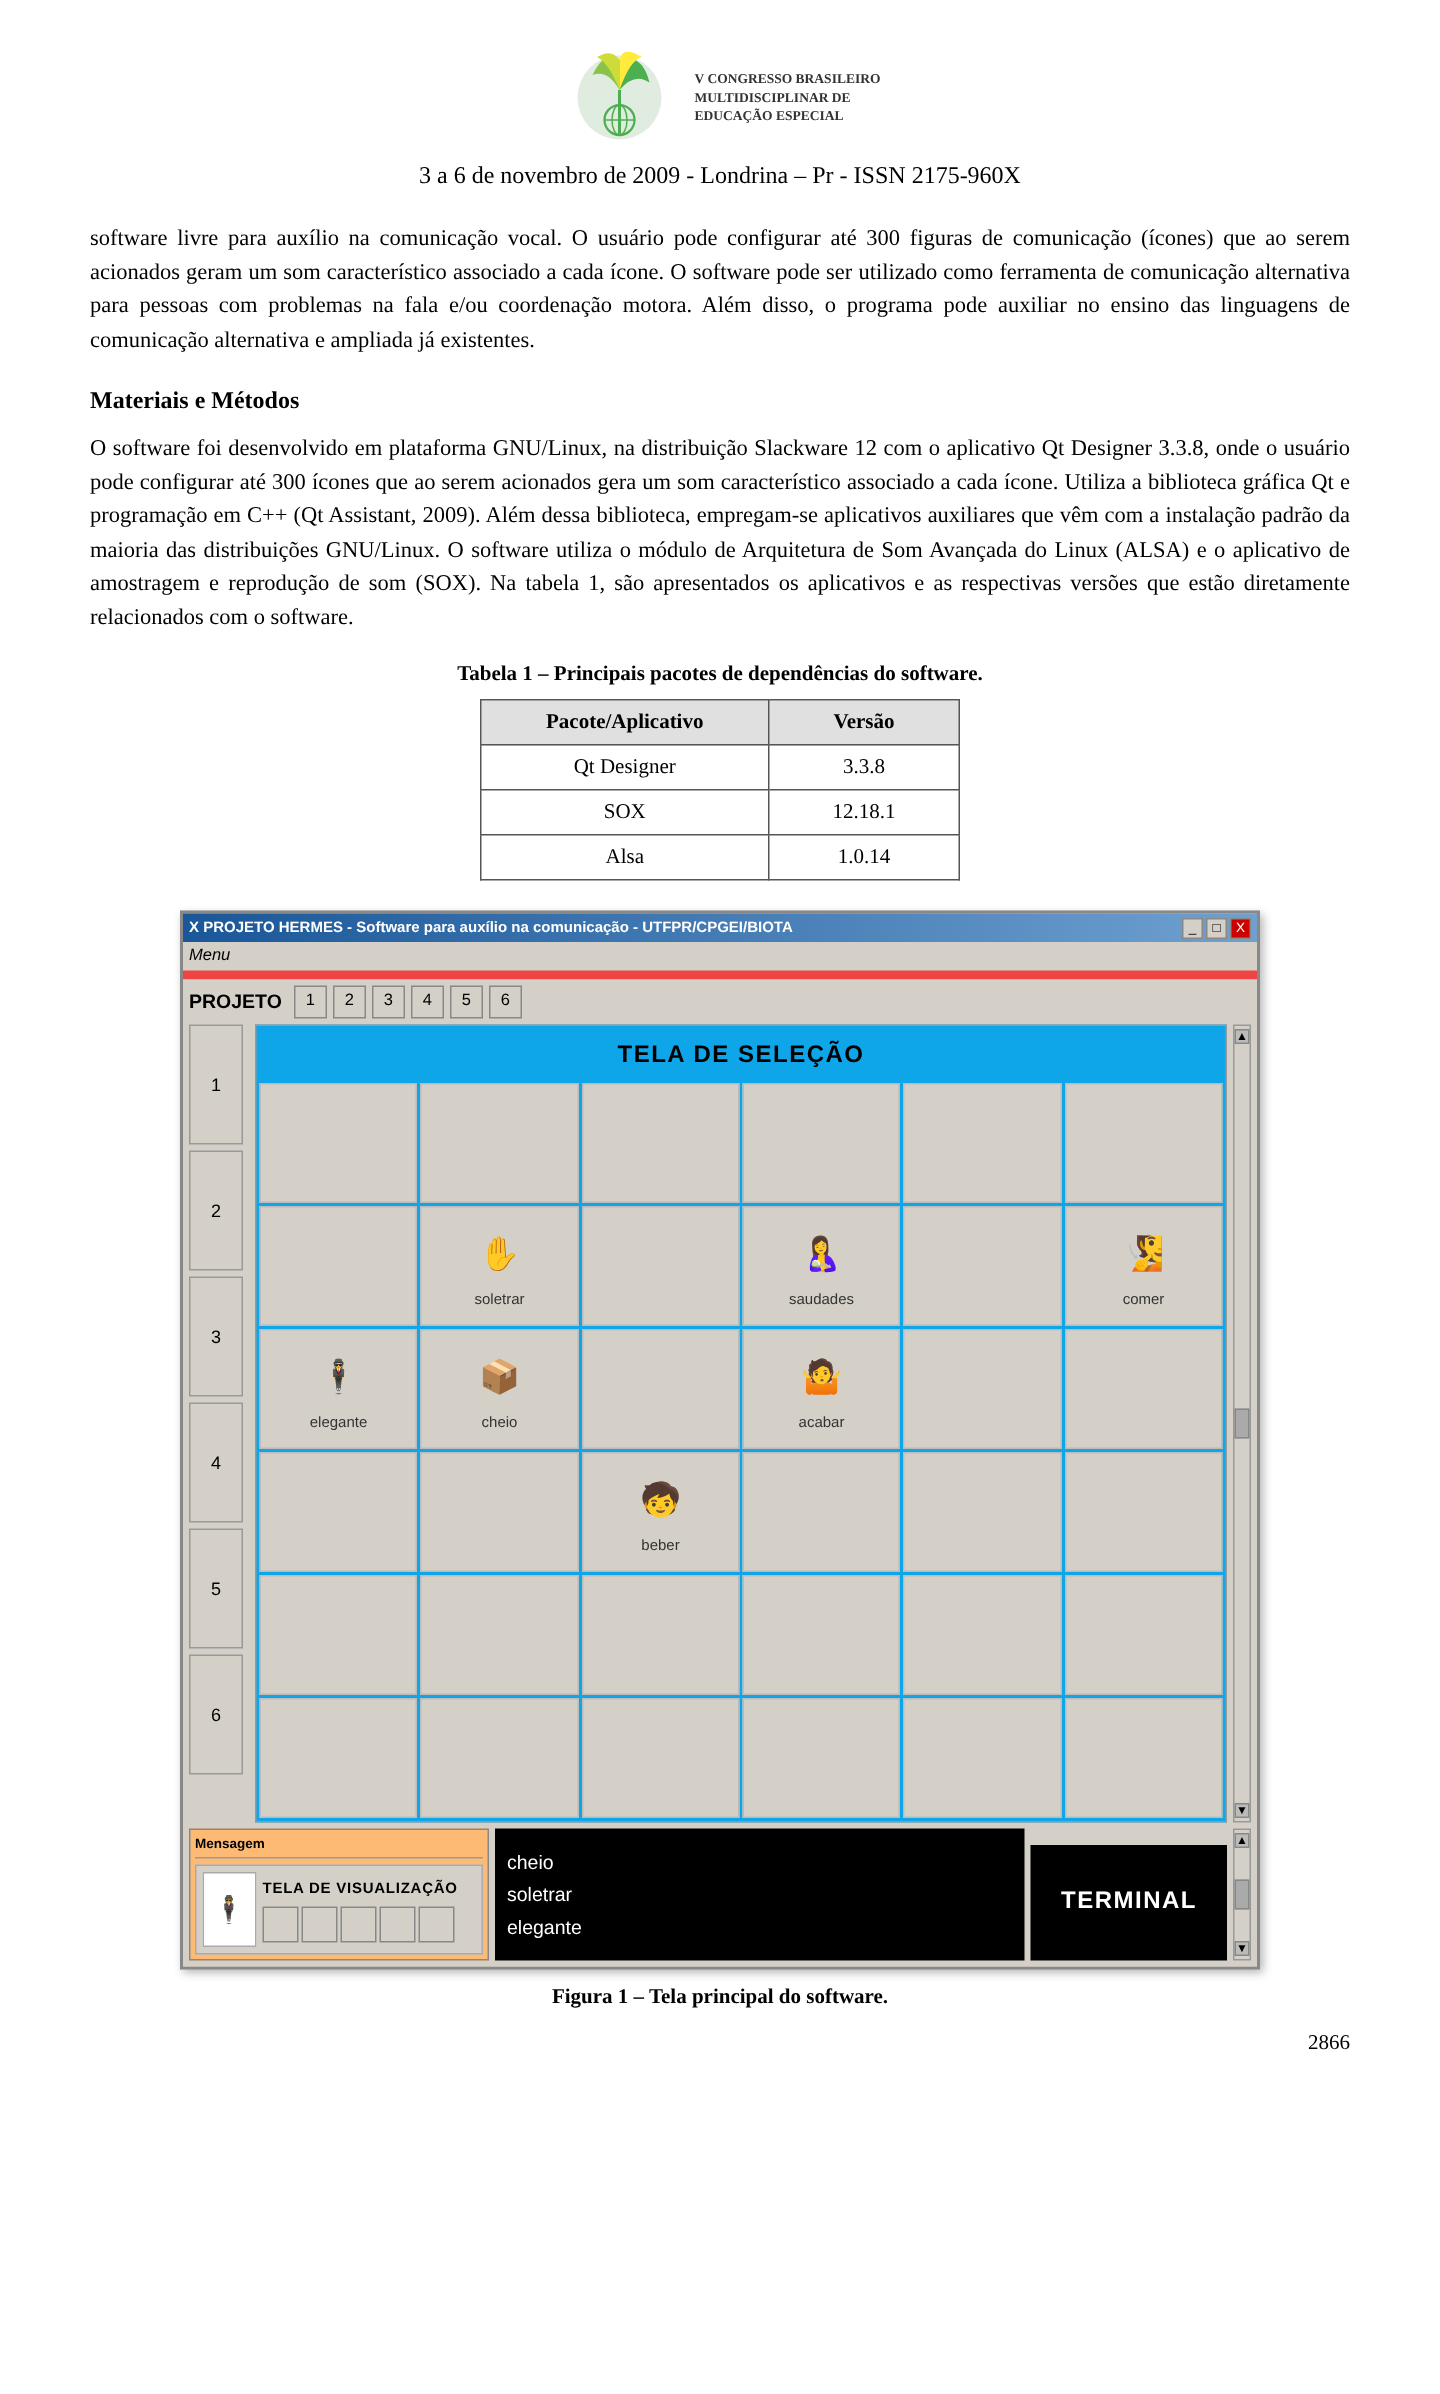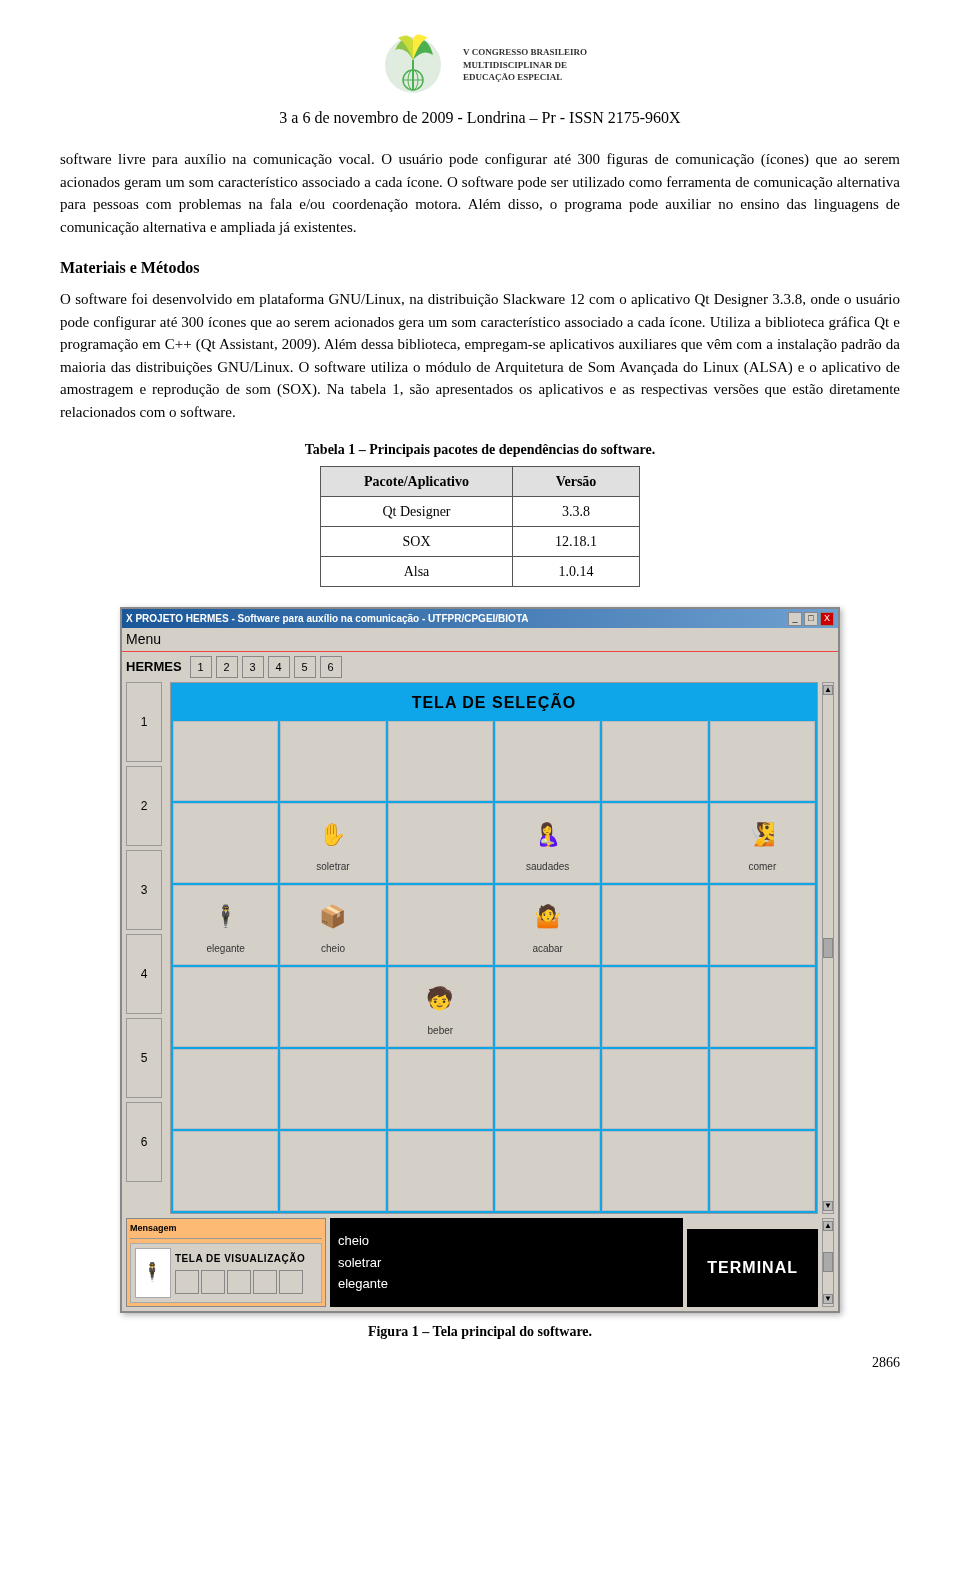--- a/index.html
+++ b/index.html
@@ -110,23 +110,24 @@
       border: 1px solid #888;
       font-size: 9px;
       display: flex;
       align-items: center;
       justify-content: center;
       cursor: pointer;
       color: #000;
     }
     .sw-menubar {
       padding: 1px 4px;
-      font-size: 14px;
-      background: #d4d0c8;
-      border-bottom: 1px solid #ef4444;
+      font-size: 11px;
+      background: #d4d0c8;
+      border-bottom: 6px solid #ef4444;
+      font-style: italic;
     }
     .sw-body {
       background: #d4d0c8;
       padding: 4px;
     }
     .atalho-bar {
       display: flex;
       align-items: center;
       margin-bottom: 4px;
       gap: 4px;
@@ -401,21 +402,21 @@
       </div>
     </div>
     
     <div class="sw-menubar">
       <span>Menu</span>
     </div>
     
     <div class="sw-body">
 
       <div class="atalho-bar">
-        <span class="atalho-label">HERMES</span>
+        <span class="atalho-label">PROJETO</span>
         <div class="atalho-num-btn">1</div>
         <div class="atalho-num-btn">2</div>
         <div class="atalho-num-btn">3</div>
         <div class="atalho-num-btn">4</div>
         <div class="atalho-num-btn">5</div>
         <div class="atalho-num-btn">6</div>
       </div>
 
       <div class="main-area">
 

